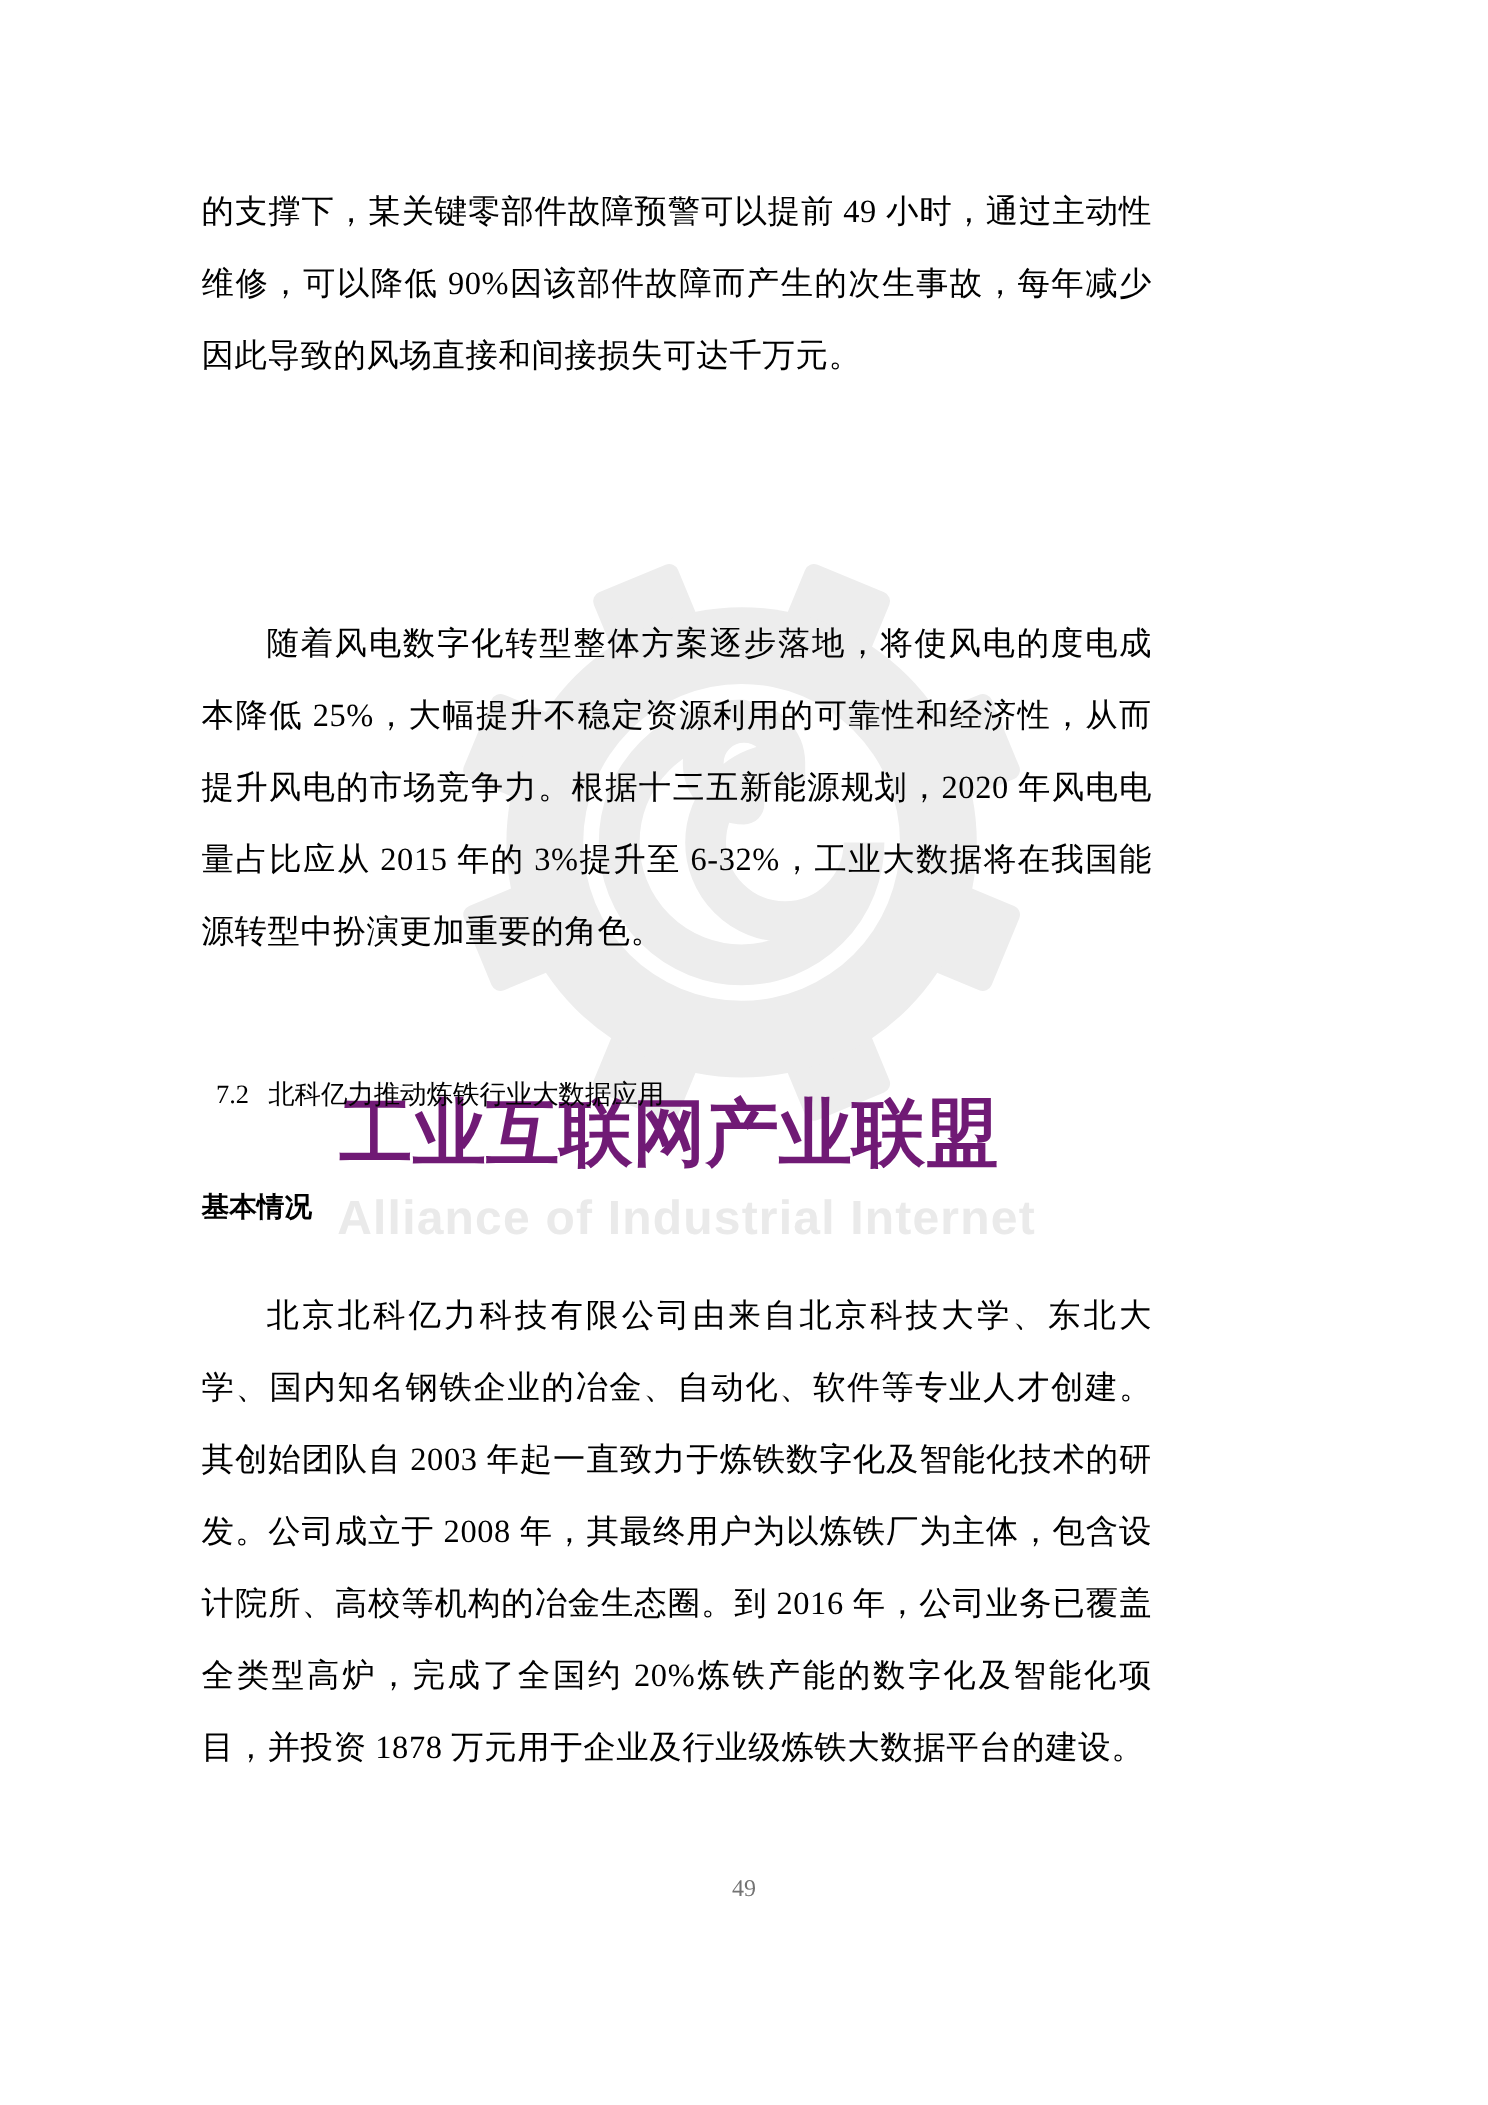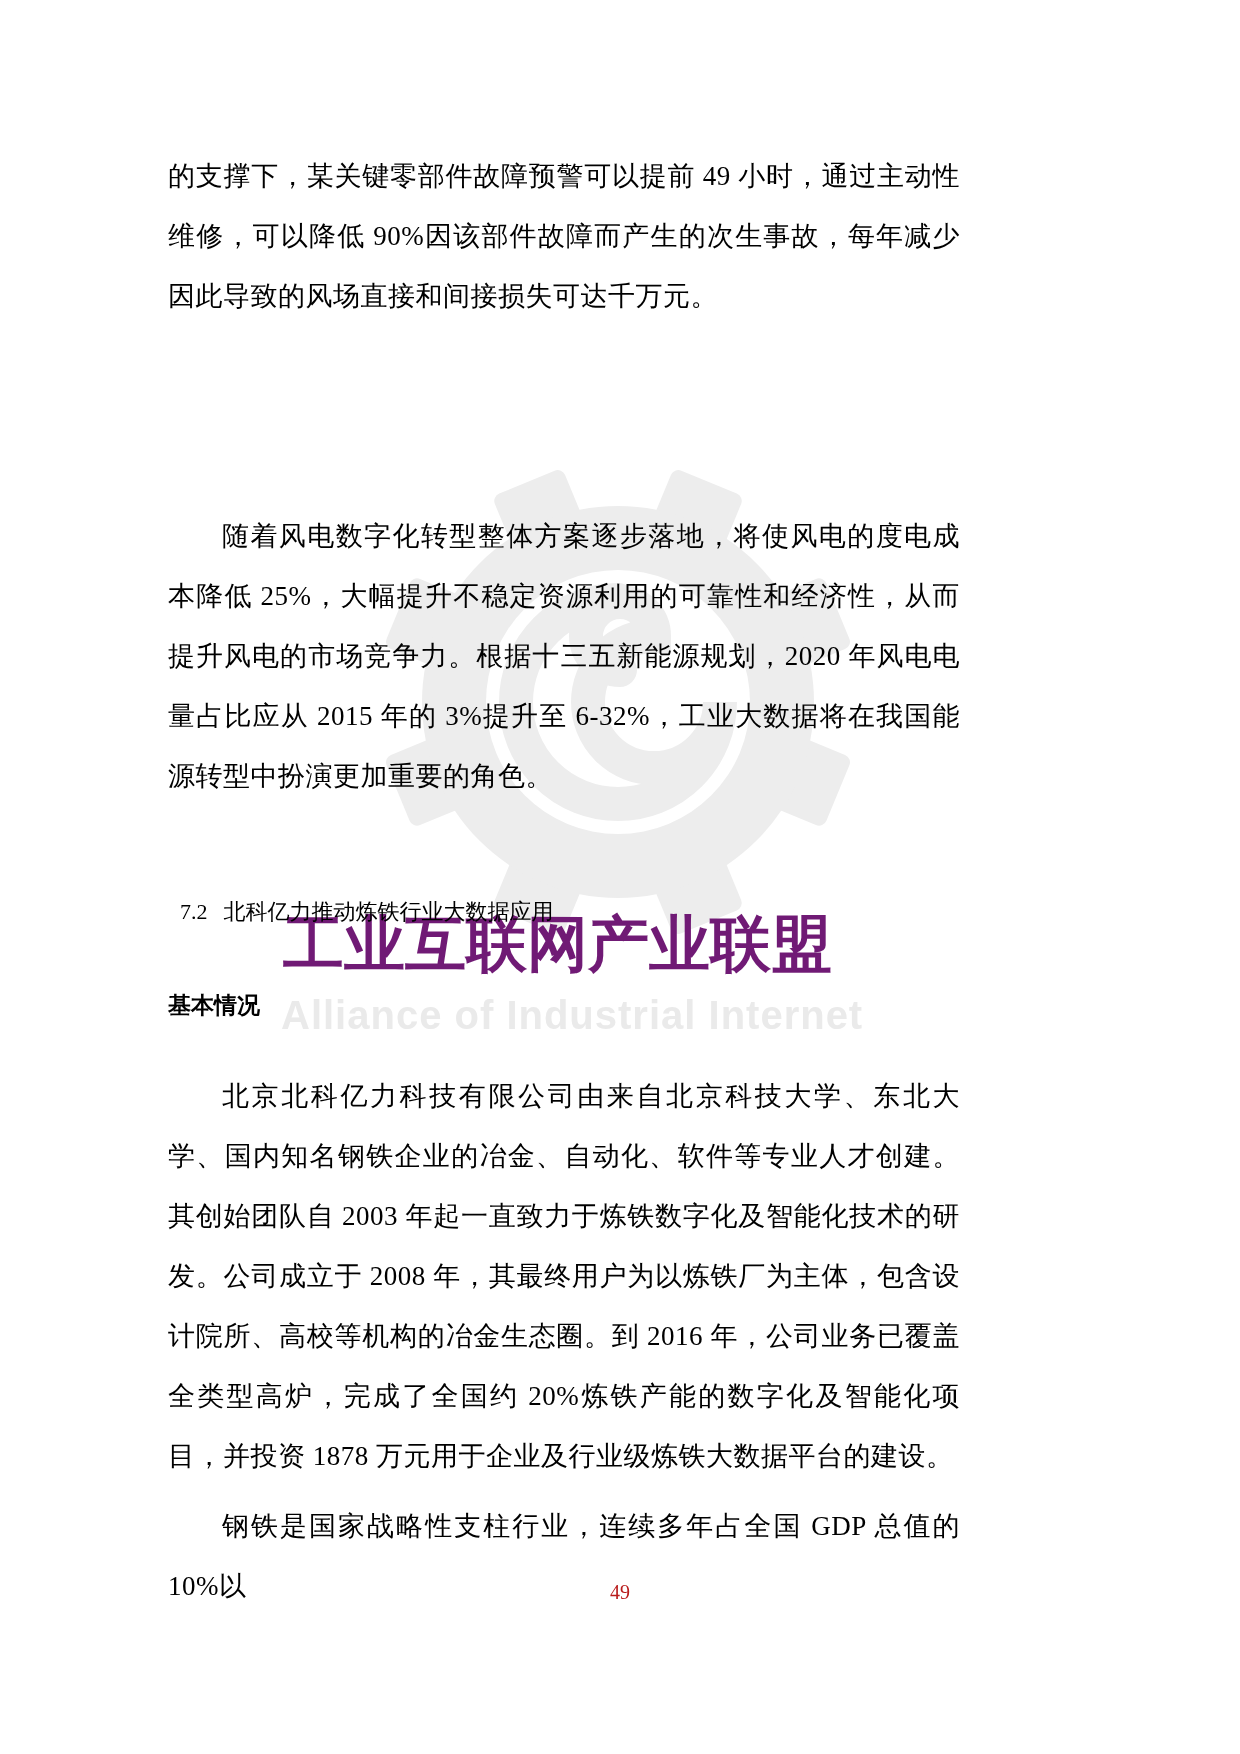--- a/index.html
+++ b/index.html
@@ -60,21 +60,21 @@
   .sub-heading {
     position:absolute; left:168px; top:991px; width:792px; margin:0;
     font-family:"Liberation Sans","DejaVu Sans",sans-serif;
     font-size:23px; line-height:1.3; font-weight:700;
     white-space:nowrap;
   }
 
   
   .page-number {
     position:absolute; left:0; top:1563px; width:100%;
-    text-align:center; font-size:20px; color:#b91c1c;margin-top:18px;
+    text-align:center; font-size:20px; color:#737373;
   }
 </style>
 </head>
 <body>
 
 <div class="page">
 
   <div>
     <svg class="wm-gear" viewBox="0 0 500 500" xmlns="http://www.w3.org/2000/svg" aria-hidden="true">
       <g fill="#ededed">
@@ -114,17 +114,16 @@
   <p class="para pos-p1">的支撑下，某关键零部件故障预警可以提前 49 小时，通过主动性维修，可以降低 90%因该部件故障而产生的次生事故，每年减少因此导致的风场直接和间接损失可达千万元。</p>
   <p class="para indent pos-p3">随着风电数字化转型整体方案逐步落地，将使风电的度电成本降低 25%，大幅提升不稳定资源利用的可靠性和经济性，从而提升风电的市场竞争力。根据十三五新能源规划，2020 年风电电量占比应从 2015 年的 3%提升至 6-32%，工业大数据将在我国能源转型中扮演更加重要的角色。</p>
 
   <h2 class="sec-heading">
     <span class="sec-num">7.2</span><span class="sec-title">北科亿力推动炼铁行业大数据应用</span>
   </h2>
 
   <h3 class="sub-heading">基本情况</h3>
 
   <p class="para indent pos-p4">北京北科亿力科技有限公司由来自北京科技大学、东北大学、国内知名钢铁企业的冶金、自动化、软件等专业人才创建。其创始团队自 2003 年起一直致力于炼铁数字化及智能化技术的研发。公司成立于 2008 年，其最终用户为以炼铁厂为主体，包含设计院所、高校等机构的冶金生态圈。到 2016 年，公司业务已覆盖全类型高炉，完成了全国约 20%炼铁产能的数字化及智能化项目，并投资 1878 万元用于企业及行业级炼铁大数据平台的建设。</p>
-  <p class="para indent pos-p5">钢铁是国家战略性支柱行业，连续多年占全国 GDP 总值的 10%以</p>
 
   <div class="page-number">49</div>
 
 </div>
 
 </body></html>

